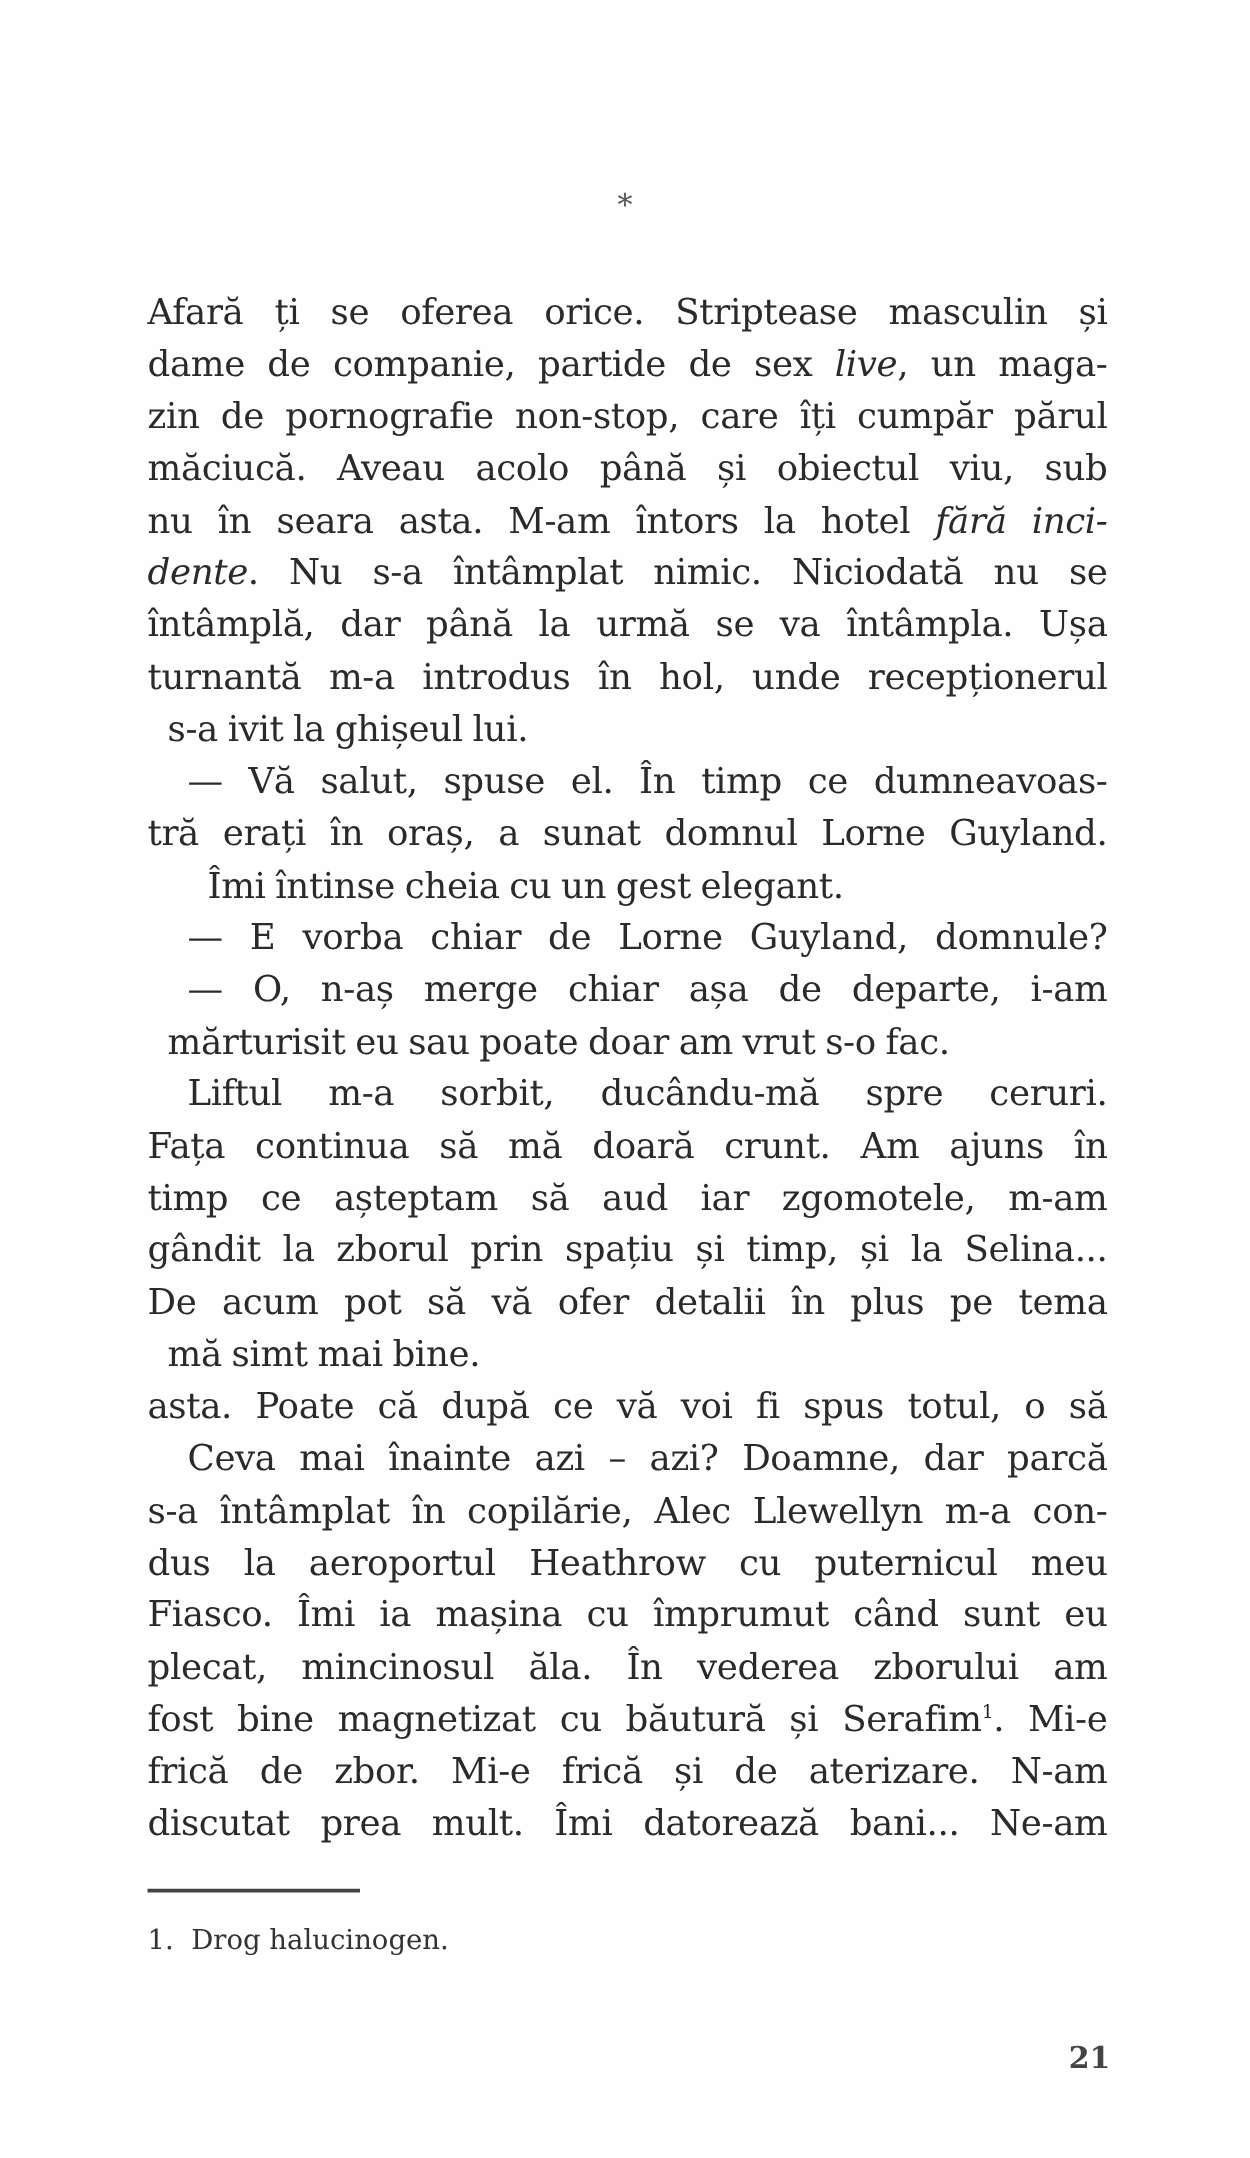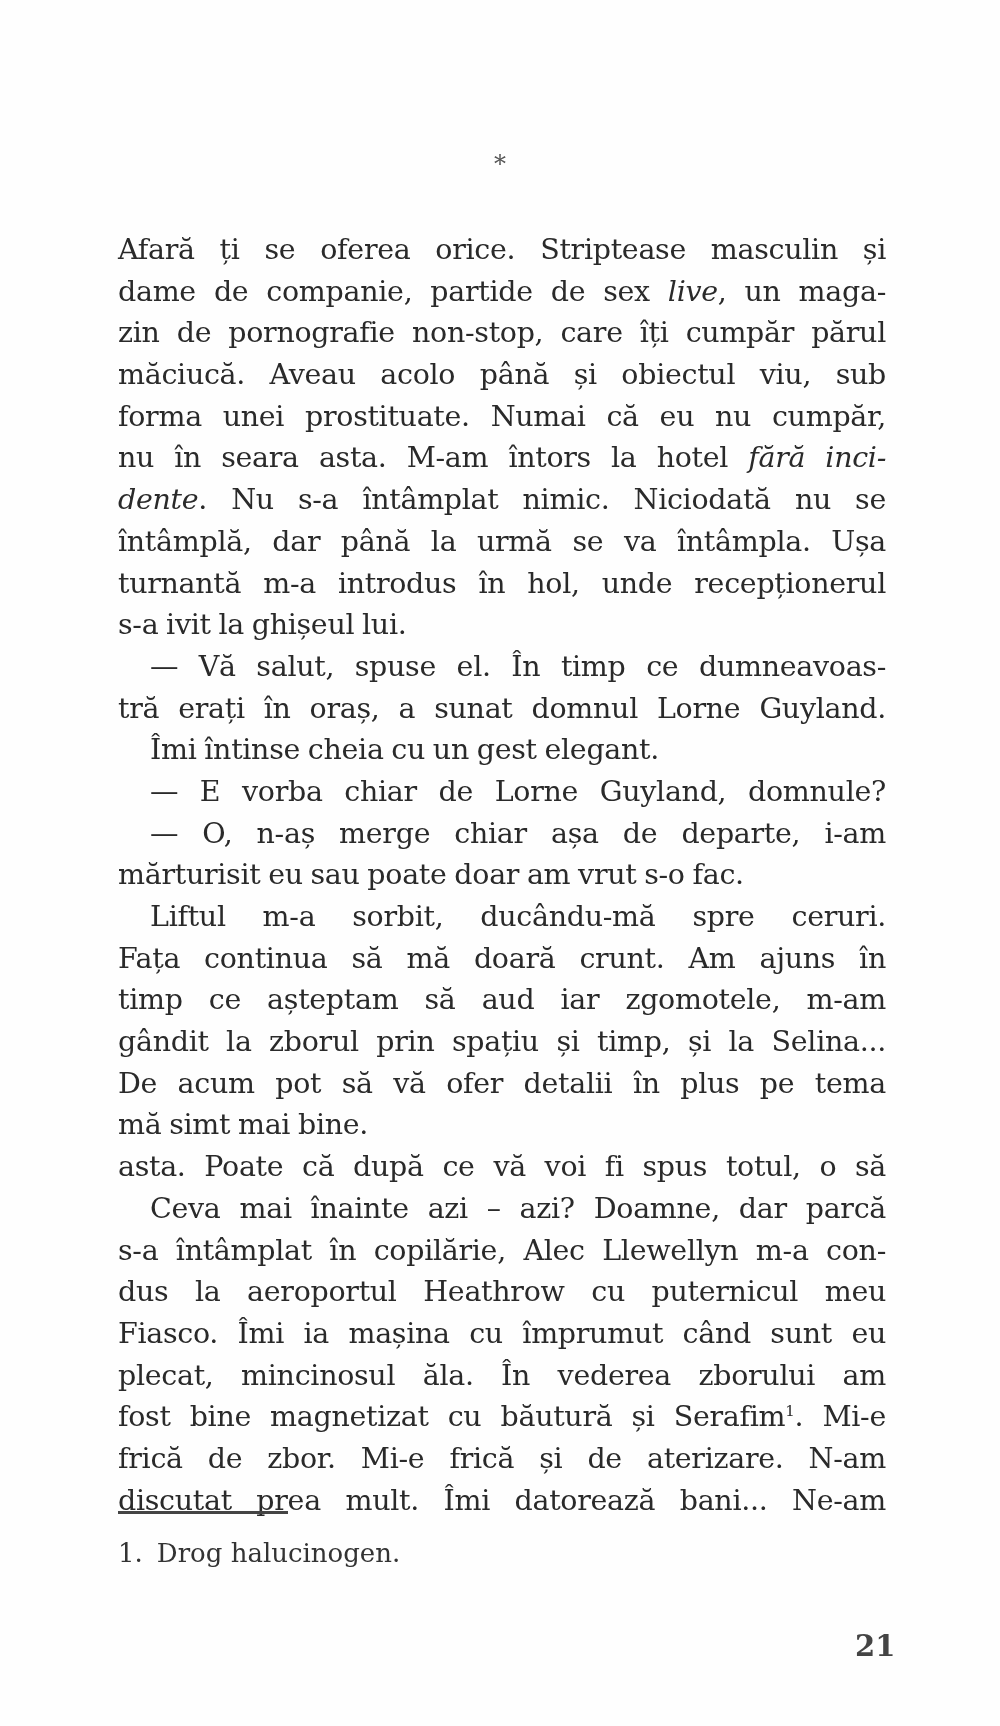--- a/index.html
+++ b/index.html
@@ -44,65 +44,65 @@
       font-size: 28.5px;
       line-height: 41.7px;
       white-space: nowrap;
       text-align: justify;
       text-align-last: justify;
       letter-spacing: -0.3px;
       word-spacing: -1px;
     }
     .line.last {
       text-align-last: left;
+      margin-left: 16px;
     }
     .line.indent {
       padding-left: 32px;
     }
     .line i { font-style: italic; }
     .line sup { font-size: 15px; line-height: 0; }
     .rule {
       position: absolute;
       left: 118px;
       top: 1511px;
       width: 170px;
       height: 0;
       border-top: 3px solid #444;
     }
     .footnote {
       position: absolute;
       left: 118px;
       top: 1538px;
-      font-size: 26px;
+      font-size: 22px;
       line-height: 30px;
       color: #333;
     }
     .footnote .fn-num { margin-right: 14px; }
     .page-number {
       position: absolute;
       left: 855px;
       top: 1631px;
-      font-size: 29px;
+      font-size: 24px;
       line-height: 30px;
       font-weight: bold;
       color: #444;
     }
   </style>
 </head>
 <body>
 
 <div class="page">
   <div class="asterisk">*</div>
 
   <div class="body-text" id="body-text">
       <div class="line"><span>Afară ți se oferea orice. Striptease masculin și</span></div>
       <div class="line"><span>dame de companie, partide de sex </span><i>live</i><span>, un maga-</span></div>
       <div class="line"><span>zin de pornografie non-stop, care îți cumpăr părul</span></div>
       <div class="line"><span>măciucă. Aveau acolo până și obiectul viu, sub</span></div>
-      <div class="line"><span>forma unei prostituate. Numai că eu nu cumpăr,</span></div>
       <div class="line"><span>nu în seara asta. M-am întors la hotel </span><i>fără inci-</i><span></span></div>
       <div class="line"><span></span><i>dente</i><span>. Nu s-a întâmplat nimic. Niciodată nu se</span></div>
       <div class="line"><span>întâmplă, dar până la urmă se va întâmpla. Ușa</span></div>
       <div class="line"><span>turnantă m-a introdus în hol, unde recepționerul</span></div>
       <div class="line last"><span>s-a ivit la ghișeul lui.</span></div>
       <div class="line indent"><span>— Vă salut, spuse el. În timp ce dumneavoas-</span></div>
       <div class="line"><span>tră erați în oraș, a sunat domnul Lorne Guyland.</span></div>
       <div class="line indent last"><span>Îmi întinse cheia cu un gest elegant.</span></div>
       <div class="line indent"><span>— E vorba chiar de Lorne Guyland, domnule?</span></div>
       <div class="line indent"><span>— O, n-aș merge chiar așa de departe, i-am</span></div>

